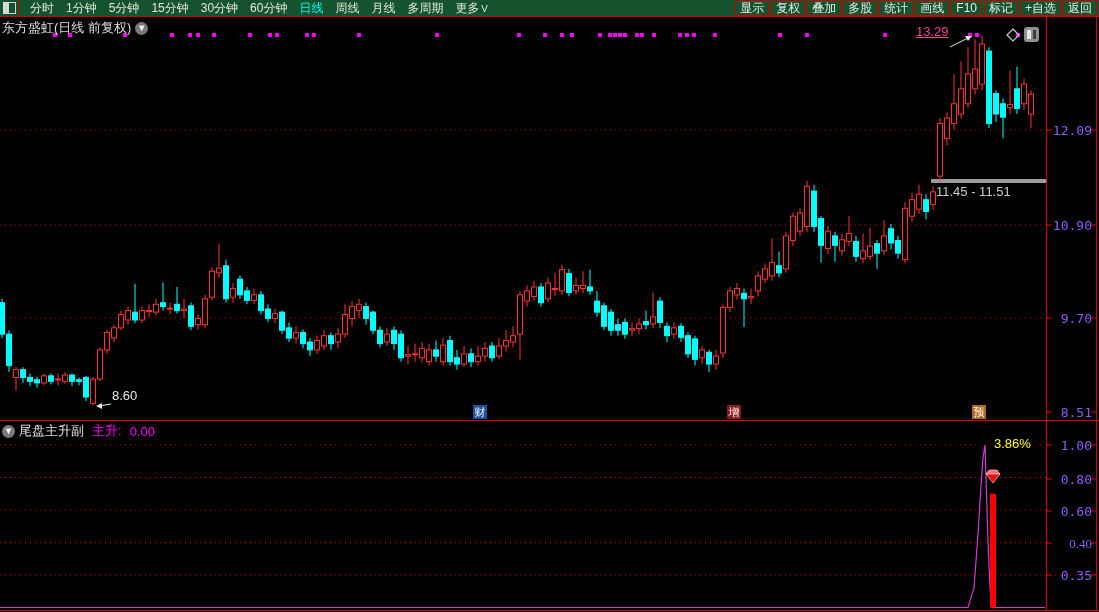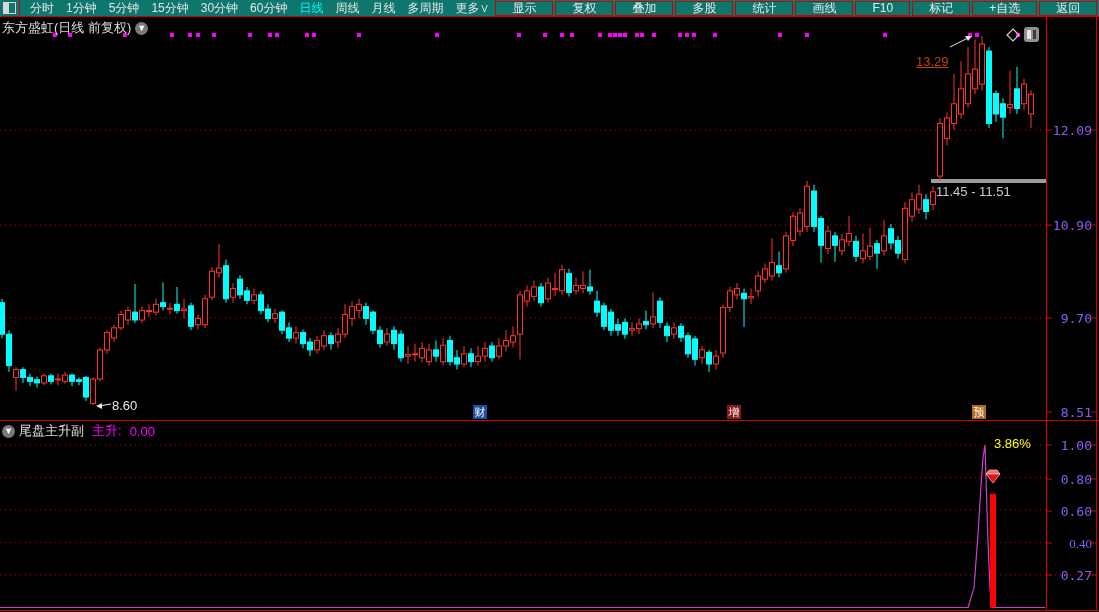--- a/index.html
+++ b/index.html
@@ -1,29 +1,29 @@
 <!DOCTYPE html>
 <html><head>
 <meta charset="utf-8">
 <style>
   html,body{margin:0;padding:0;background:#000;}
   body{width:1099px;height:612px;position:relative;overflow:hidden;
        font-family:"Liberation Sans",sans-serif;}
   
   .menubar{position:absolute;left:0;top:0;width:1099px;height:16px;
-           background:#0f766e;border-bottom:1px solid #d40000;
+           background:#14532d;border-bottom:1px solid #d40000;
            display:flex;align-items:center;font-size:12px;line-height:16px;}
   .split-icon{width:11px;height:10px;border:1px solid #d8d8d8;margin:0 3px 0 3px;
               position:relative;flex:0 0 auto;}
   .split-icon::after{content:"";position:absolute;left:0;top:0;width:5px;height:10px;background:#d8d8d8;}
   .menu-sep{width:1px;height:16px;background:#d40000;margin-right:4px;flex:0 0 auto;}
   .period{color:#e6e6e6;padding:0 6px;cursor:default;white-space:nowrap;}
   .period.active{color:#00ffff;}
   .menubar-spacer{flex:1 1 auto;}
-  .tool{color:#eaeaea;border:1px solid #c80000;padding:0 16px;margin-right:2px;
+  .tool{color:#eaeaea;border:1px solid #c80000;padding:0 4px;margin-right:2px;
         height:13px;line-height:13px;white-space:nowrap;}
   
   .titlebar{position:absolute;left:2px;top:19px;color:#dcdcdc;font-size:13px;
             display:flex;align-items:center;gap:4px;z-index:5;}
   .chev-circle{width:13px;height:13px;border-radius:50%;background:#7a7a7a;color:#fff;
                font-size:9px;line-height:13px;text-align:center;display:inline-block;}
   .subheader{position:absolute;left:2px;top:422px;font-size:13px;
              display:flex;align-items:center;gap:4px;z-index:5;}
   .subheader .name{color:#e0e0e0;}
   .subheader .val{color:#ff00ff;margin-left:4px;}
@@ -466,32 +466,32 @@
       <polygon points="986,474 1000,474 993,483" fill="#e01515" stroke="#ffc0c0" stroke-width="0.7"></polygon>
     </g>
     <g>
       <polygon points="1013,29 1019,35 1013,41 1007,35" fill="none" stroke="#cfcfcf" stroke-width="1.2"></polygon>
       <rect x="1024" y="27" width="15" height="15" rx="3" fill="#909090"></rect>
       <rect x="1027" y="30" width="4" height="9" fill="#e8e8e8"></rect>
       <rect x="1033" y="30" width="3" height="9" fill="#3a3a3a"></rect>
     </g>
   </svg>
 
-<div class="ann" id="ann-high" style="color: #c2410c; left: 916px; top: 54px; text-decoration: underline;">13.29</div>
-<div class="ann" id="ann-low" style="color: rgb(232, 232, 232); left: 112px; top: 398px;">8.60</div>
+<div class="ann" id="ann-high" style="color: #ec4899; left: 916px; top: 24px; text-decoration: underline;">13.29</div>
+<div class="ann" id="ann-low" style="color: rgb(232, 232, 232); left: 112px; top: 388px;">8.60</div>
 <div class="ann" id="ann-range" style="color: rgb(200, 200, 200); left: 936px; top: 184px;">11.45 - 11.51</div>
 <div class="ann" id="ann-pct" style="color: rgb(255, 255, 0); left: 994px; top: 436px;">3.86%</div>
 <div id="badges">
     <div class="badge" style="left: 473px; top: 405px; background: rgb(31, 78, 158);">财</div>
     <div class="badge" style="left: 727px; top: 405px; background: rgb(139, 26, 26);">增</div>
     <div class="badge" style="left: 972px; top: 405px; background: rgb(176, 104, 32);">预</div>
   </div>
 <div id="labels">
     <div class="axis-label" style="left: 1052px; top: 123px;">12.09</div>
     <div class="axis-label" style="left: 1052px; top: 218px; text-align: right;">10.90</div>
     <div class="axis-label" style="left: 1052px; top: 311px;">9.70</div>
     <div class="axis-label" style="left: 1052px; top: 405px;">8.51</div>
     <div class="axis-label" style="left: 1052px; top: 438px;">1.00</div>
     <div class="axis-label" style="left: 1052px; top: 472px;">0.80</div>
     <div class="axis-label" style="left: 1052px; top: 504px;">0.60</div>
     <div class="axis-label" style="left: 1052px; top: 536px; font-family: Liberation Serif, serif;">0.40</div>
-    <div class="axis-label" style="left: 1052px; top: 568px;">0.27</div>
+    <div class="axis-label" style="left: 1052px; top: 568px;">0.35</div>
   </div>
 
 </body></html>

